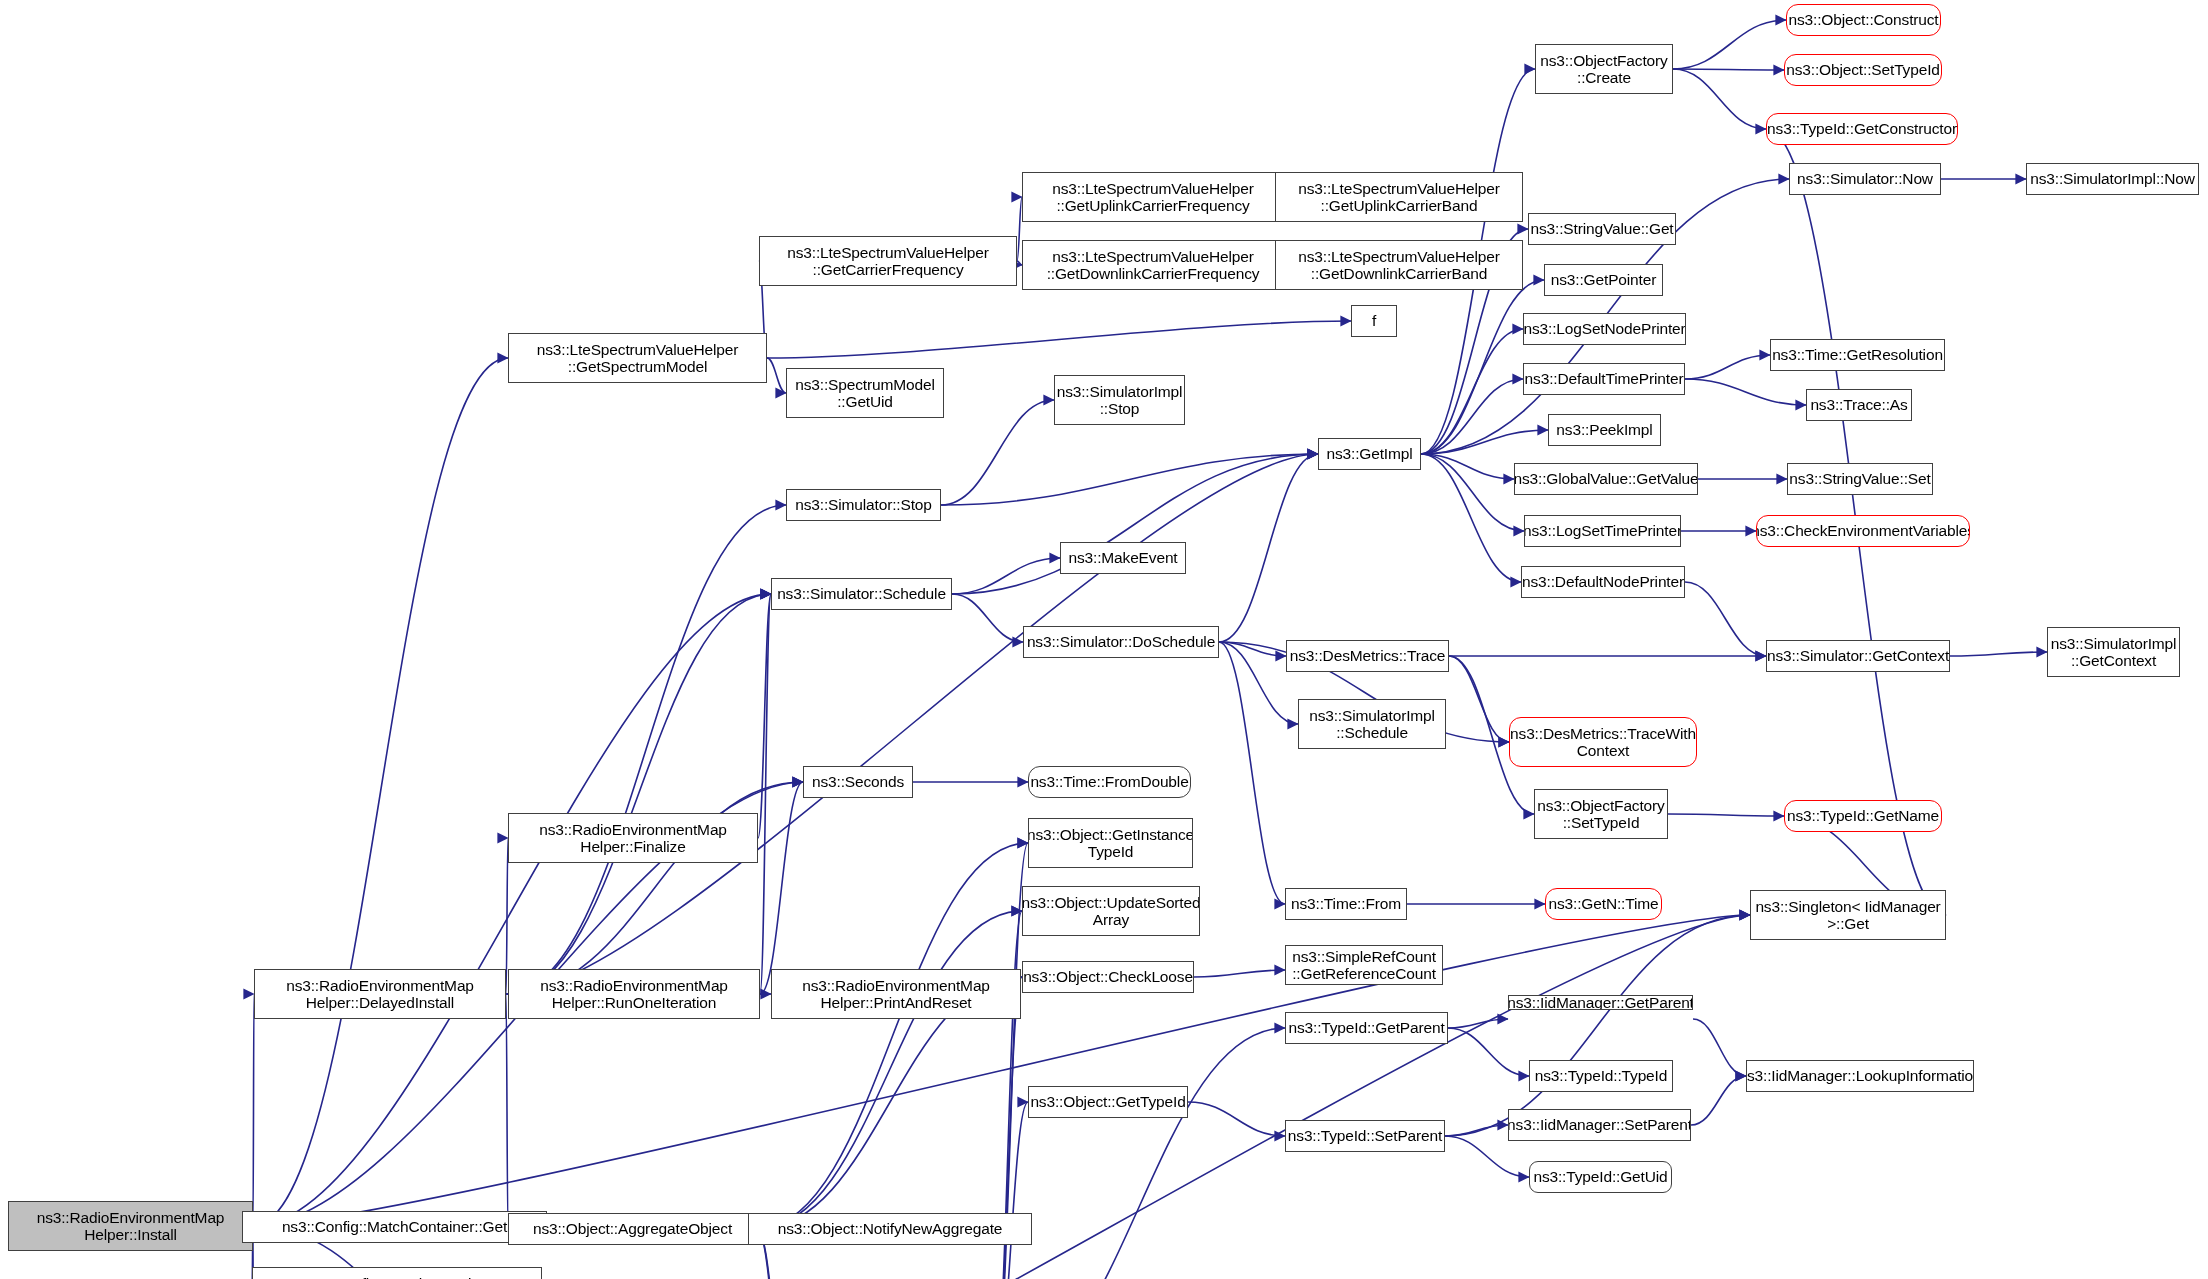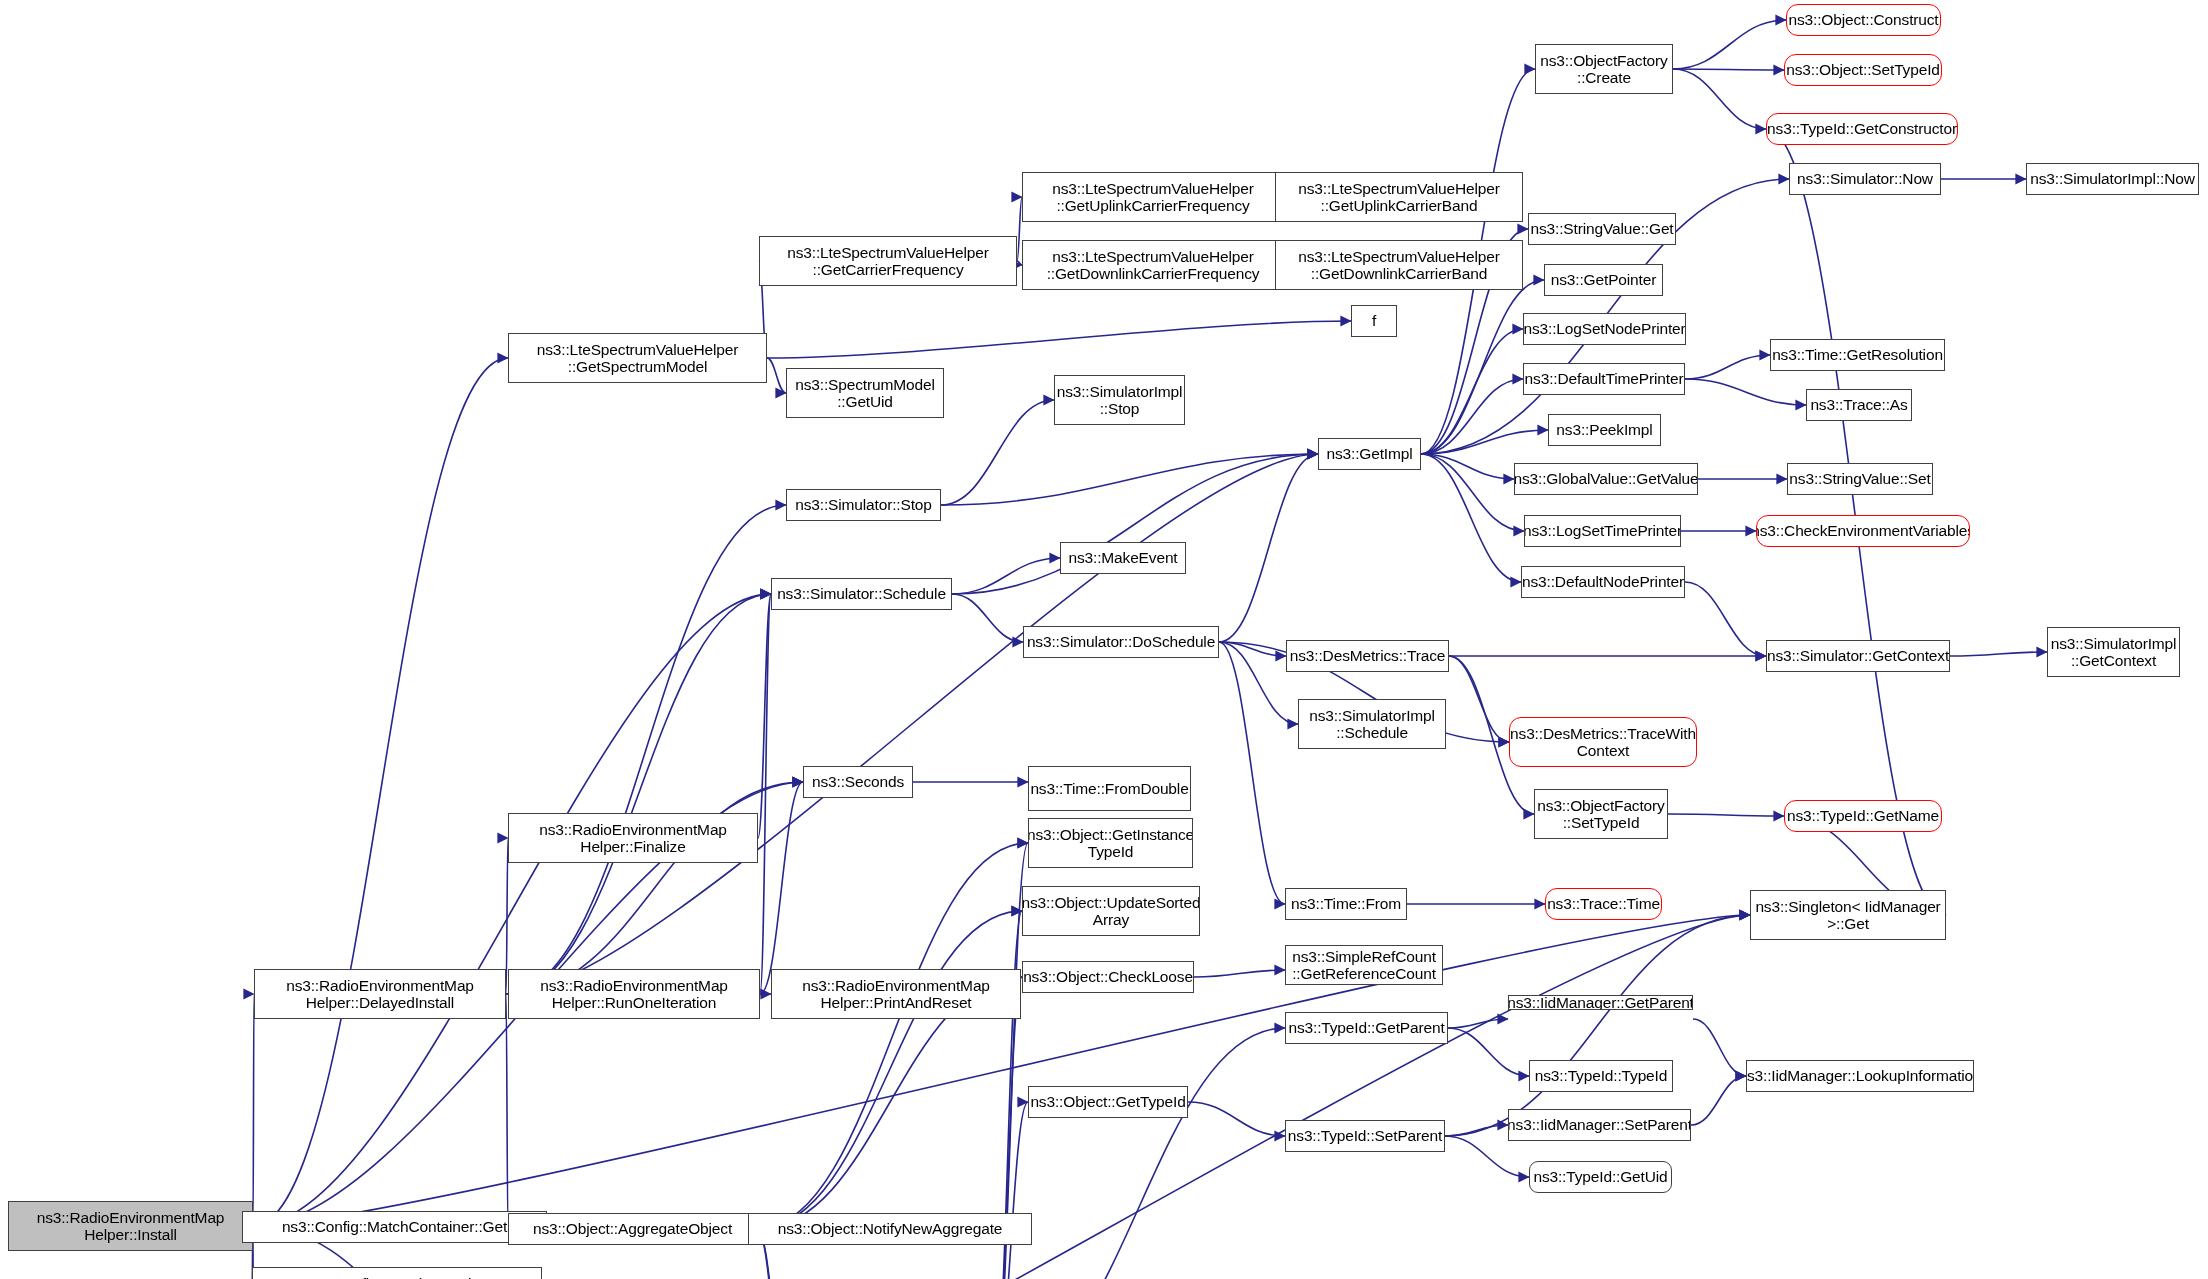--- a/index.html
+++ b/index.html
@@ -185,29 +185,29 @@
       <div class="node" style="left: 1060px; top: 542px; width: 126px; height: 32px;">ns3::MakeEvent</div>
       <div class="node" style="left: 1023px; top: 626px; width: 196px; height: 32px;">ns3::Simulator::DoSchedule</div>
       <div class="node" style="left: 1298px; top: 699px; width: 148px; height: 50px;">ns3::SimulatorImpl
 ::Schedule</div>
       <div class="node" style="left: 1286px; top: 640px; width: 163px; height: 32px;">ns3::DesMetrics::Trace</div>
       <div class="node alert" style="left: 1509px; top: 717px; width: 188px; height: 50px;">ns3::DesMetrics::TraceWith
 Context</div>
       <div class="node" style="left: 1534px; top: 789px; width: 134px; height: 50px;">ns3::ObjectFactory
 ::SetTypeId</div>
       <div class="node" style="left: 803px; top: 766px; width: 110px; height: 32px;">ns3::Seconds</div>
-      <div class="node" style="left: 1028px; top: 766px; width: 163px; height: 45px;">ns3::Time::FromDouble</div>
+      <div class="node" style="left: 1028px; top: 766px; width: 163px; height: 32px; border-radius: 12px;">ns3::Time::FromDouble</div>
       <div class="node" style="left: 1028px; top: 818px; width: 165px; height: 50px;">ns3::Object::GetInstance
 TypeId</div>
       <div class="node" style="left: 1022px; top: 886px; width: 178px; height: 50px;">ns3::Object::UpdateSorted
 Array</div>
       <div class="node" style="left: 1022px; top: 961px; width: 172px; height: 32px;">ns3::Object::CheckLoose</div>
       <div class="node" style="left: 1028px; top: 1086px; width: 160px; height: 32px;">ns3::Object::GetTypeId</div>
       <div class="node" style="left: 1285px; top: 888px; width: 122px; height: 32px;">ns3::Time::From</div>
-      <div class="node alert" style="left: 1545px; top: 888px; width: 117px; height: 32px;">ns3::Trace::Time</div>
+      <div class="node alert" style="left: 1545px; top: 888px; width: 117px; height: 32px;">ns3::GetN::Time</div>
       <div class="node" style="left: 1285px; top: 945px; width: 158px; height: 40px;">ns3::SimpleRefCount
 ::GetReferenceCount</div>
       <div class="node" style="left: 1285px; top: 1012px; width: 163px; height: 32px;">ns3::TypeId::GetParent</div>
       <div class="node" style="left: 1508px; top: 995px; width: 185px; height: 15px;">ns3::IidManager::GetParent</div>
       <div class="node" style="left: 1529px; top: 1060px; width: 144px; height: 32px;">ns3::TypeId::TypeId</div>
       <div class="node" style="left: 1746px; top: 1060px; width: 228px; height: 32px;">ns3::IidManager::LookupInformation</div>
       <div class="node" style="left: 1285px; top: 1120px; width: 160px; height: 32px;">ns3::TypeId::SetParent</div>
       <div class="node" style="left: 1508px; top: 1109px; width: 183px; height: 32px;">ns3::IidManager::SetParent</div>
       <div class="node" style="left: 1529px; top: 1161px; width: 143px; height: 32px; border-radius: 9px;">ns3::TypeId::GetUid</div>
       <div class="node" style="left: 1318px; top: 438px; width: 103px; height: 32px;">ns3::GetImpl</div>

